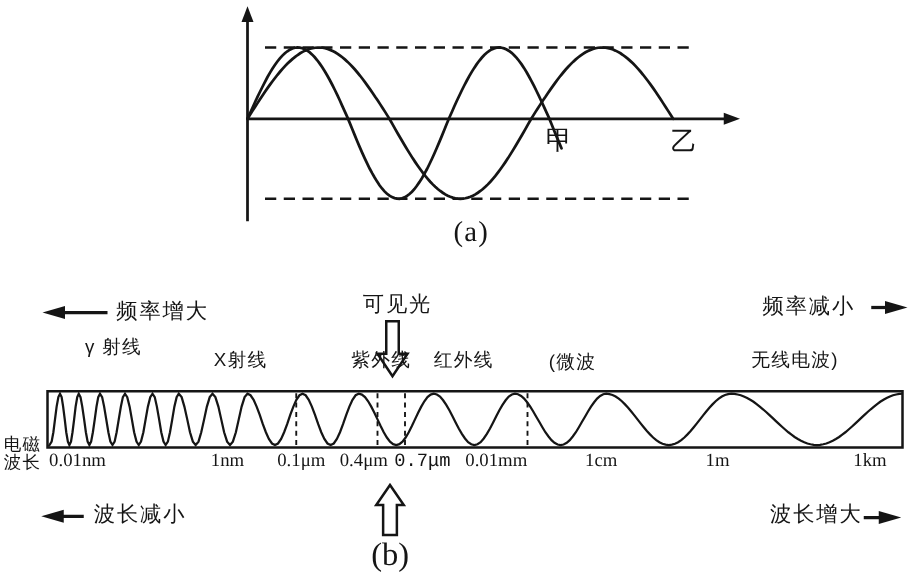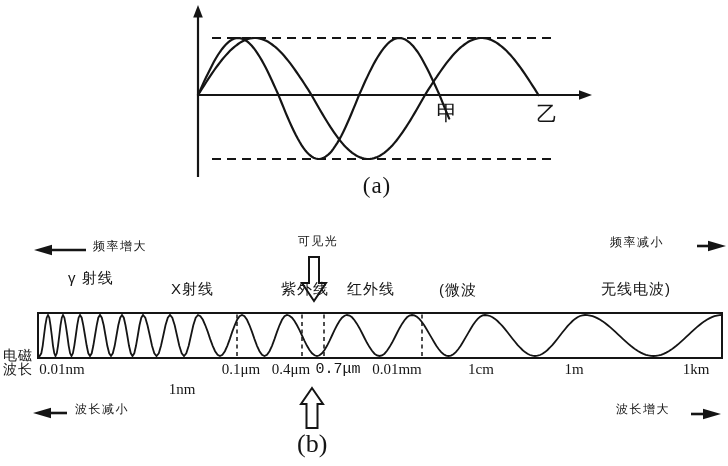--- a/index.html
+++ b/index.html
@@ -3,21 +3,21 @@
 <meta charset="utf-8">
 <style>
   html,body{margin:0;padding:0;background:#fff;}
   .stage{position:relative;width:728px;height:466px;background:#ffffff;color:#151515;overflow:hidden;
          font-family:"Liberation Serif", serif;}
   .stage svg{position:absolute;left:0;top:0;}
   .lbl{position:absolute;white-space:nowrap;line-height:1.05;}
   .cjk{font-family:"Liberation Sans", sans-serif;font-weight:500;}
   .num{font-family:"Liberation Serif", serif;}
   .ctr{transform:translateX(-50%);}
-  .dir{font-size:12px;letter-spacing:1.5px;}
+  .dir{font-size:17px;letter-spacing:1.5px;}
   .bandlbl{font-size:15px;letter-spacing:1px;}
   .tick{font-size:15px;top:362px;}
   .caption-a{font-size:23px;letter-spacing:1px;}
   .caption-b{font-size:26px;display:flex;align-items:baseline;}
   .caption-b .cjk{font-size:28px;letter-spacing:2px;}
   .wavechar{font-size:21px;}
   .emaxis{font-size:14px;letter-spacing:1px;}
 </style>
 </head>
 <body>
@@ -81,21 +81,21 @@
   <div class="lbl cjk bandlbl" style="left:171px;top:281px;text-align:center;">X射线</div>
   <div class="lbl cjk bandlbl" style="left:249px;top:281px;margin-left:32px;">紫外线</div>
   <div class="lbl cjk bandlbl" style="left:347px;top:281px;text-align:right;">红外线</div>
   <div class="lbl cjk bandlbl" style="left:439px;top:282px;">(微波</div>
   <div class="lbl cjk bandlbl" style="left:601px;top:281px;">无线电波)</div>
 
   <div class="lbl cjk emaxis" style="left:3px;top:348px;">电磁</div>
   <div class="lbl cjk emaxis" style="left:3px;top:362px;">波长</div>
 
   <div class="lbl num tick ctr" style="left:62px;">0.01nm</div>
-  <div class="lbl num tick ctr" style="left:182px;margin-top:20px;">1nm</div>
+  <div class="lbl num tick ctr" style="left:182px;">1nm</div>
   <div class="lbl num tick ctr" style="left:241px;">0.1μm</div>
   <div class="lbl num tick ctr" style="left:291px;">0.4μm</div>
   <div class="lbl num tick ctr" style="left:338px;font-family:Liberation Mono, monospace;">0.7μm</div>
   <div class="lbl num tick ctr" style="left:397px;">0.01mm</div>
   <div class="lbl num tick ctr" style="left:481px;">1cm</div>
   <div class="lbl num tick ctr" style="left:574px;">1m</div>
   <div class="lbl num tick ctr" style="left:696px;">1km</div>
 
   <div class="lbl cjk dir" style="left:75px;top:403px;">波长减小</div>
   <div class="lbl cjk dir" style="left:616px;top:403px;text-align:right;">波长增大</div>

